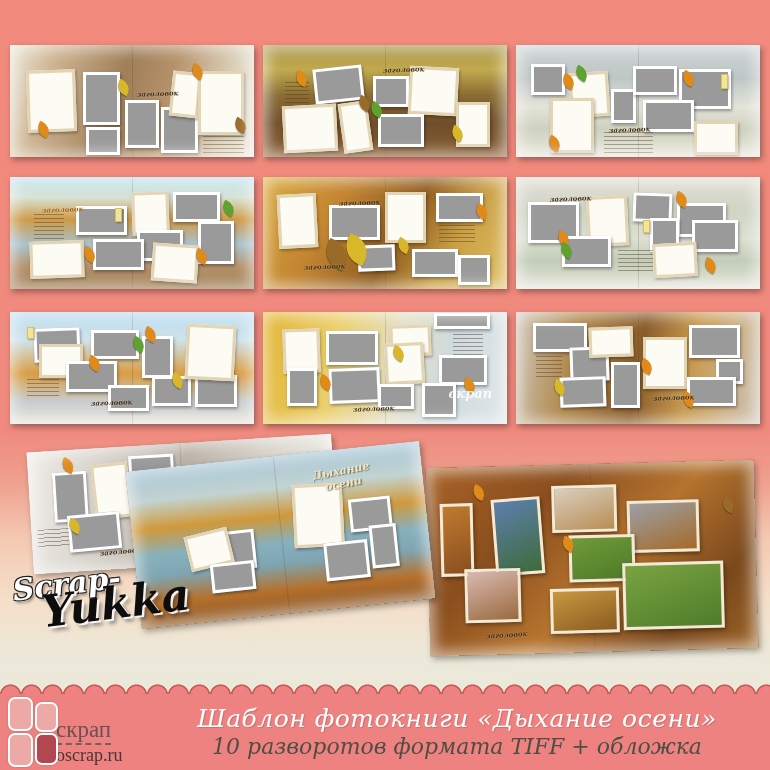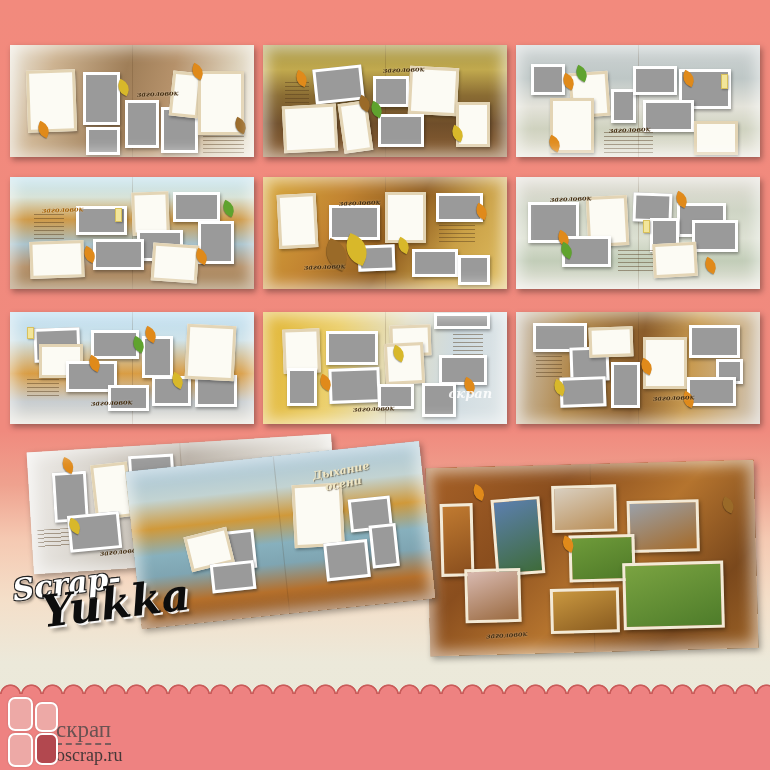--- a/index.html
+++ b/index.html
@@ -288,15 +288,19 @@
         <span class="tile t1"></span>
         <span class="tile t2"></span>
         <span class="tile t3"></span>
         <span class="tile t4"></span>
       </div>
       <div class="brand-text">
         <div><span class="brand-name">скрап</span></div>
         <div class="brand-url">oscrap.ru</div>
       </div>
     </div>
+    <div class="banner-text">
+      <div class="line1">Шаблон фотокниги «Дыхание осени»</div>
+      <div class="line2">10 разворотов формата TIFF + обложка</div>
+    </div>
   </div>
 
 </div>
 
 </body></html>

